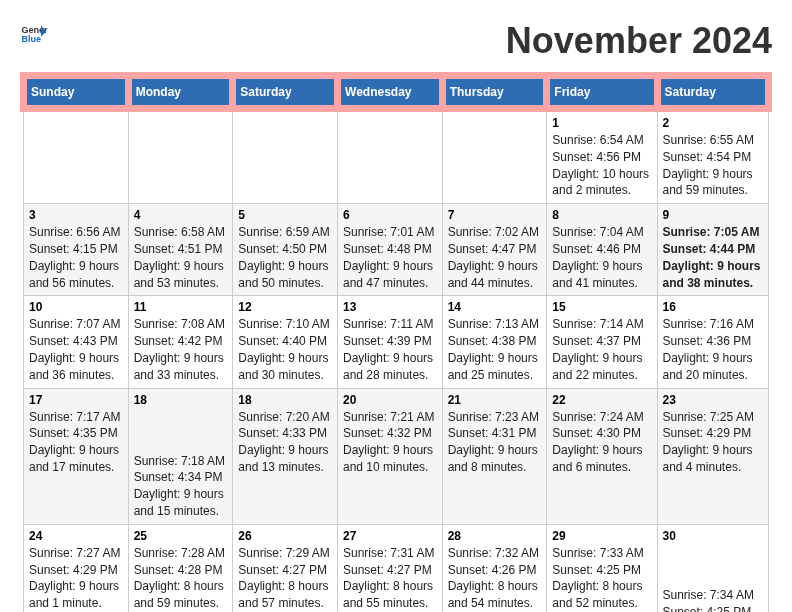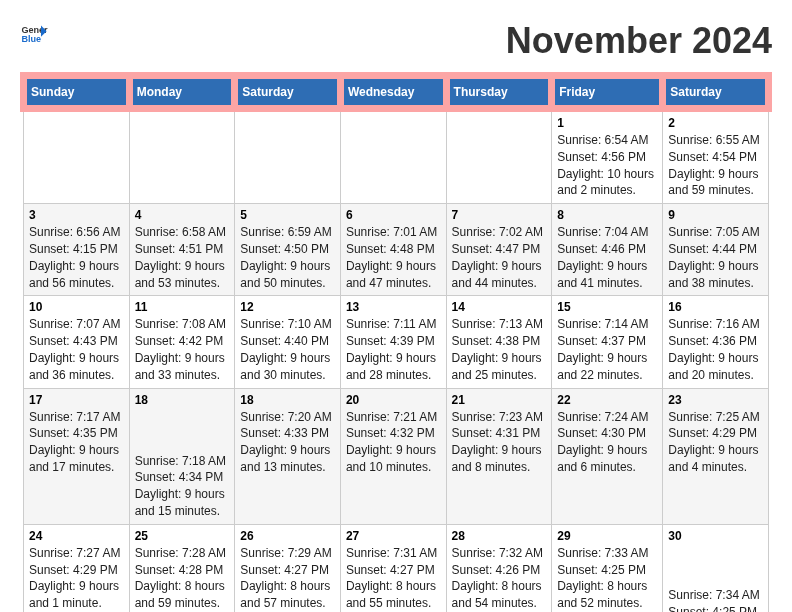--- a/index.html
+++ b/index.html
@@ -162,21 +162,21 @@
         </td>
         <td>
           <div class="day-number">8</div>
           <div class="day-info" style="white-space: pre-line;">Sunrise: 7:04 AM
 Sunset: 4:46 PM
 Daylight: 9 hours
 and 41 minutes.</div>
         </td>
         <td>
           <div class="day-number">9</div>
-          <div class="day-info" style="white-space: pre-line;">Sunrise: 7:05 AM
+          <div class="day-info" style="white-space: pre-line; font-weight: bold;">Sunrise: 7:05 AM
 Sunset: 4:44 PM
 Daylight: 9 hours
 and 38 minutes.</div>
         </td>
       </tr>
       <tr>
         <td>
           <div class="day-number">10</div>
           <div class="day-info" style="white-space: pre-line;">Sunrise: 7:07 AM
 Sunset: 4:43 PM

